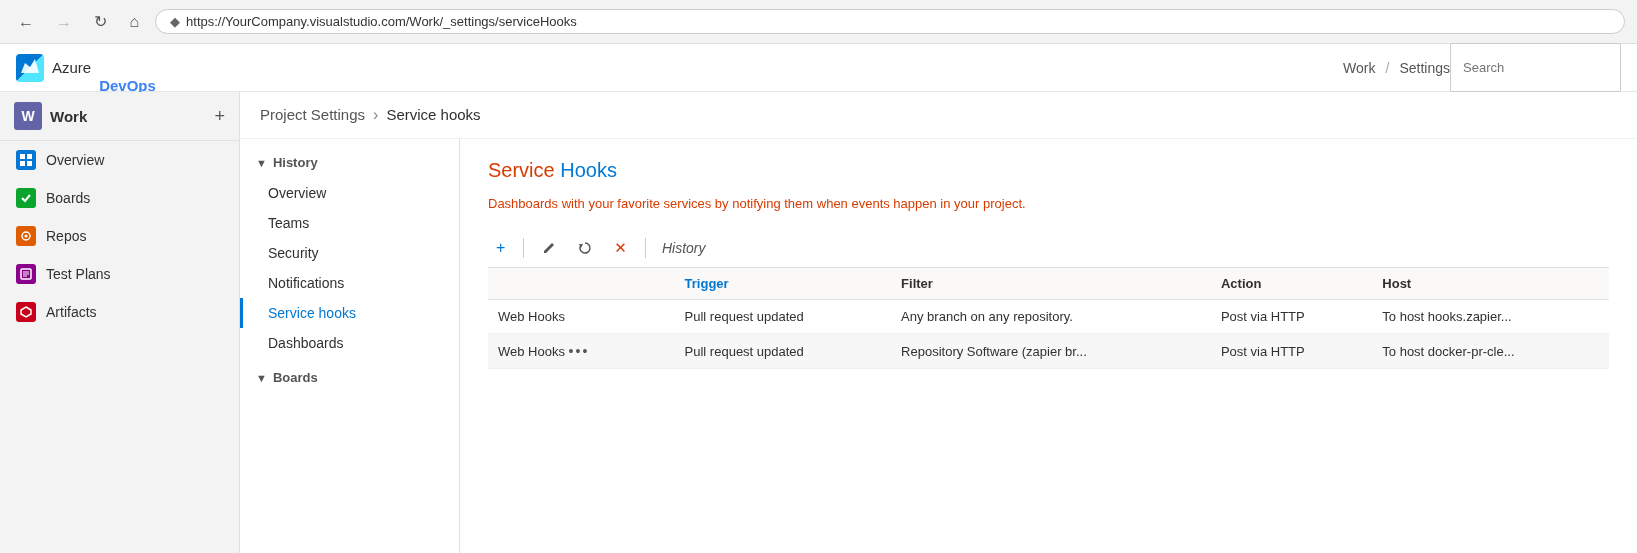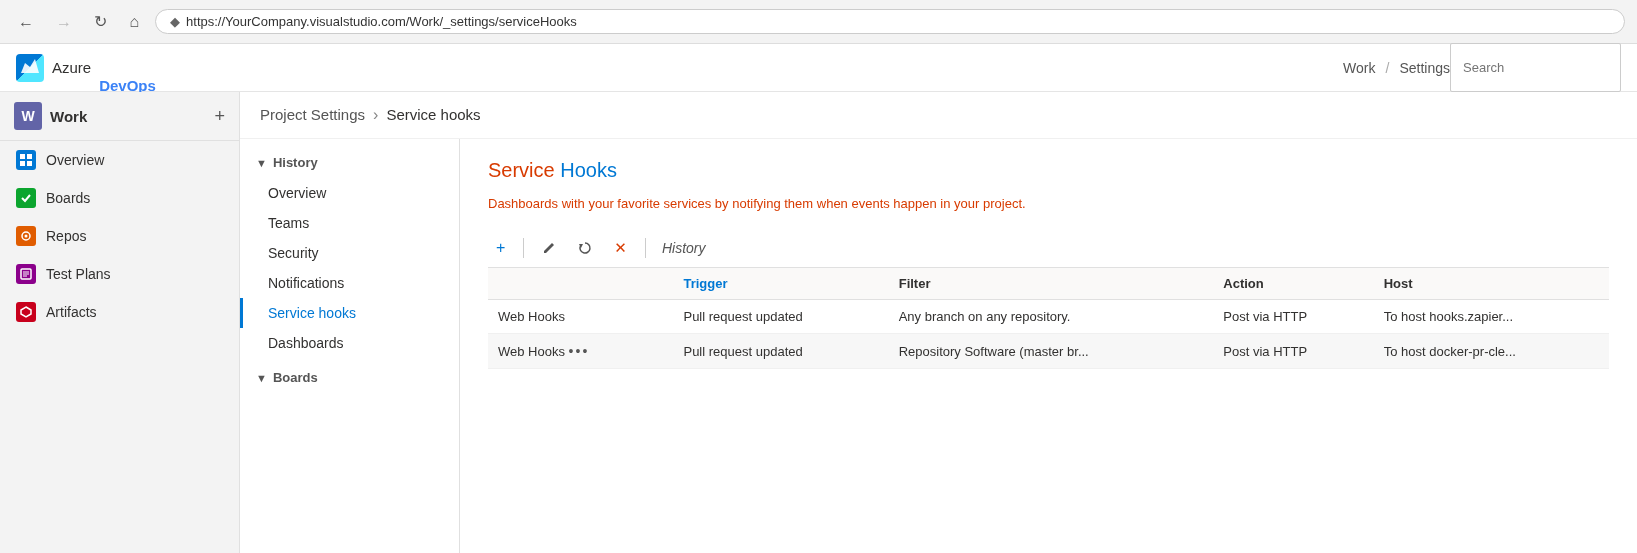--- a/index.html
+++ b/index.html
@@ -367,21 +367,21 @@
               <td>Any branch on any repository.</td>
               <td>Post via HTTP</td>
               <td>To host hooks.zapier...</td>
             </tr>
             <tr>
               <td class="col-type">
                 <span>Web Hooks</span>
                 <span class="row-dots">•••</span>
               </td>
               <td class="col-trigger-cell">Pull request updated</td>
-              <td>Repository Software (master br...</td>
+              <td>Repository Software (zapier br...</td>
               <td>Post via HTTP</td>
               <td>To host docker-pr-cle...</td>
             </tr>
           </tbody>
         </table>
       </div>
 
     </div>
   </div>
 </div>

